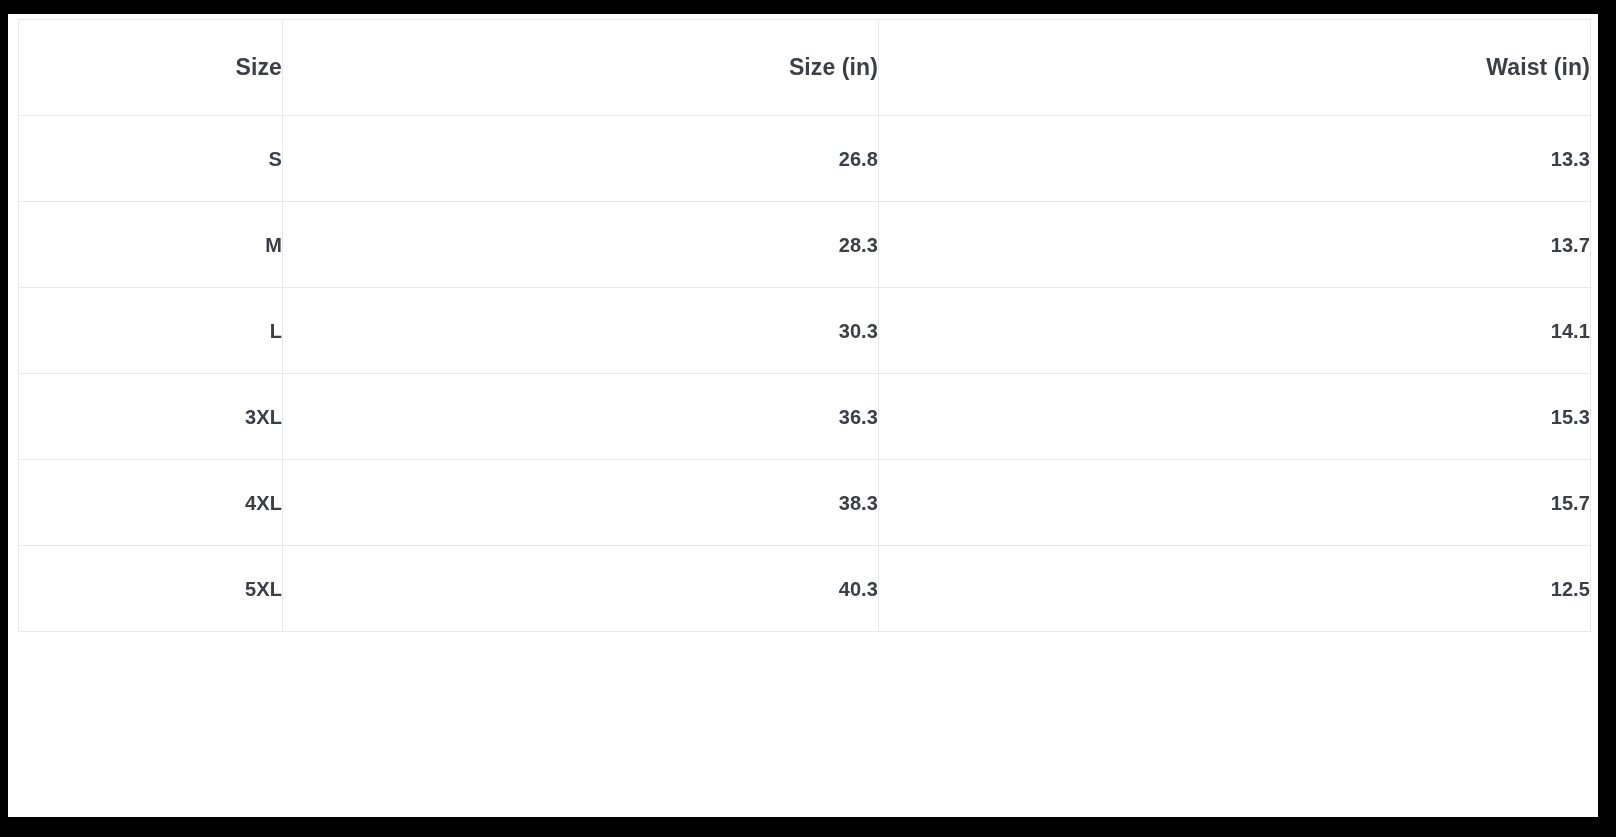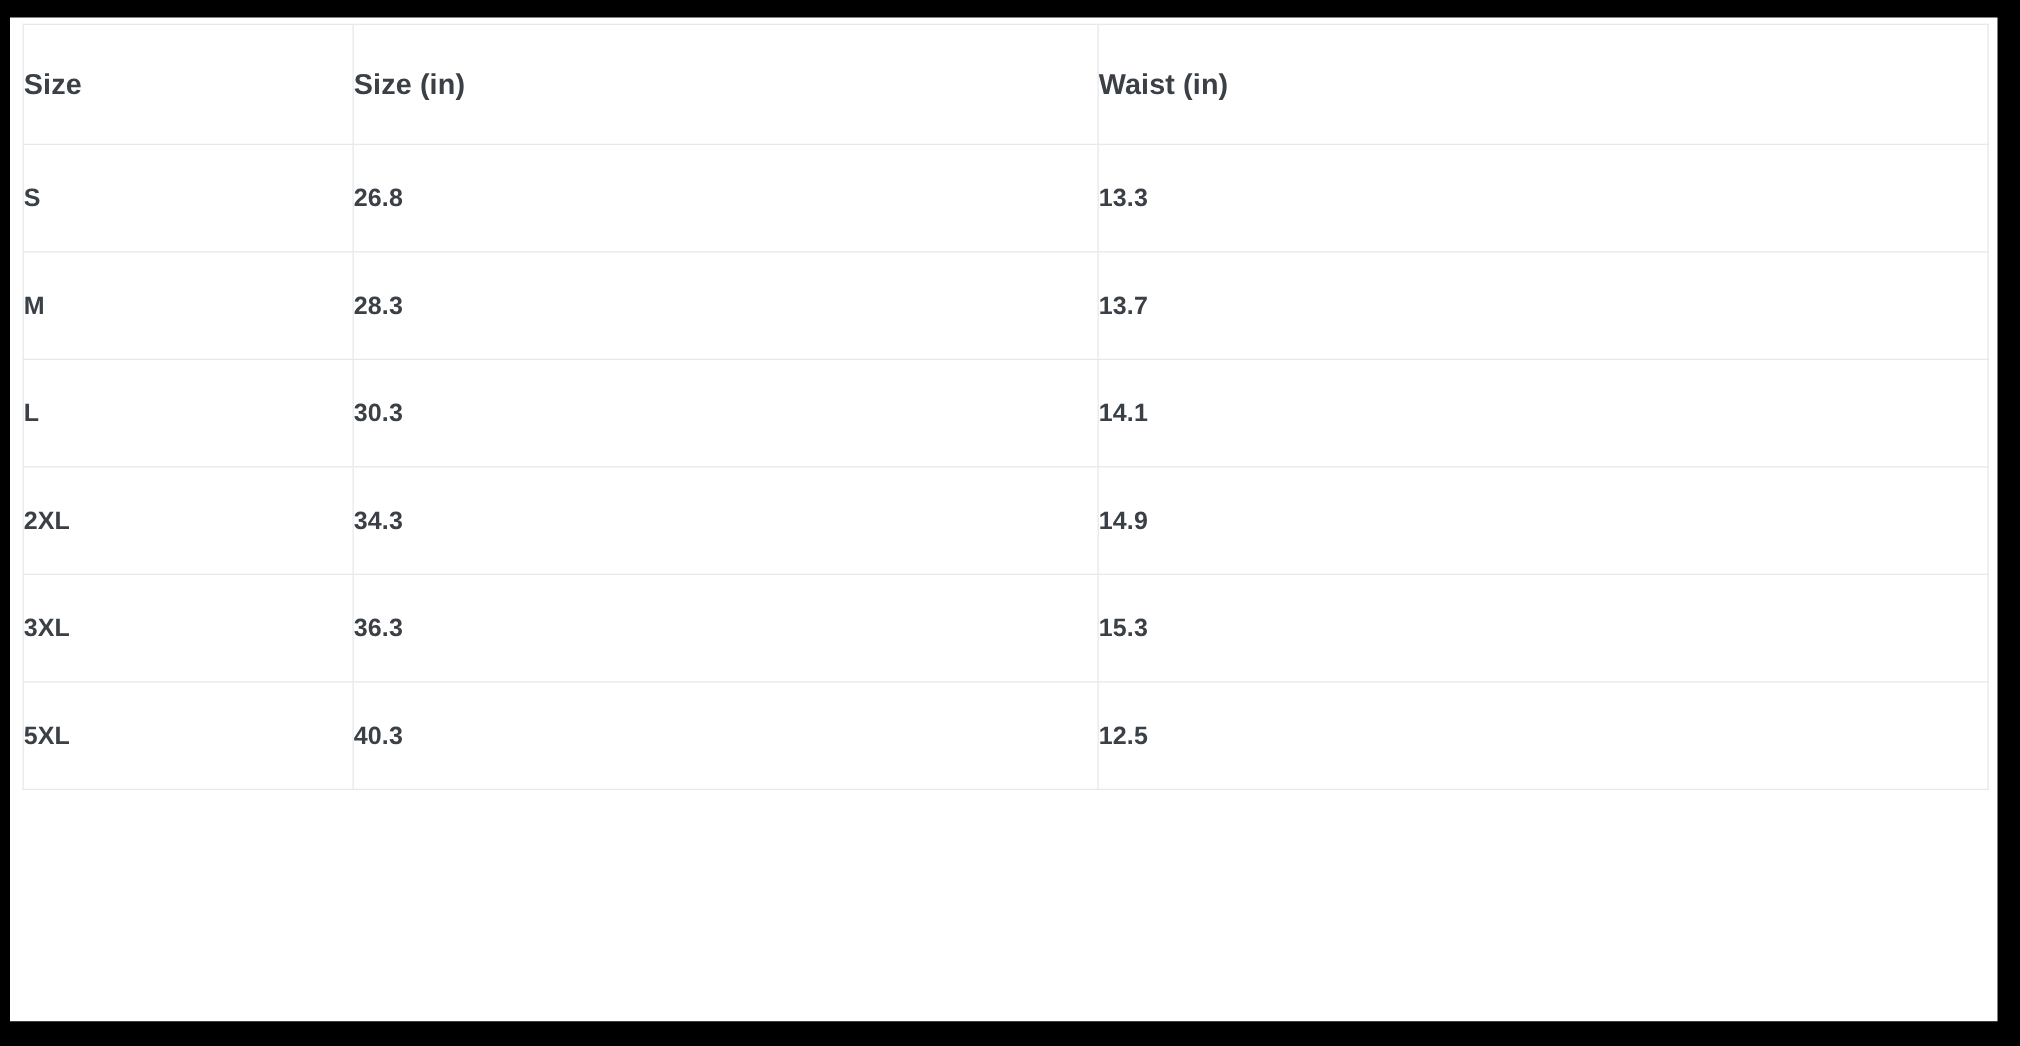--- a/index.html
+++ b/index.html
@@ -56,21 +56,21 @@
     border: 1px solid #e6e8ea;
   }
 
   table.size-table col.col-size   { width: 264px; }
   table.size-table col.col-waist  { width: 596px; }
   table.size-table col.col-length { width: 712px; }
 
   table.size-table th,
   table.size-table td {
     border: 1px solid #e6e8ea;
-    text-align: left;
+    text-align: right;
     vertical-align: middle;
     color: #3a4046;
     padding: 0;
     background: #ffffff;
   }
 
   table.size-table thead th {
     height: 95px;
     font-size: 23px;
     font-weight: 600;
@@ -146,38 +146,38 @@
             </td>
             <td>
               <span class="cell-text">30.3</span>
             </td>
             <td>
               <span class="cell-text">14.1</span>
             </td>
           </tr>
           <tr>
             <td>
-              <span class="cell-text">2XL</span>
-            </td>
-            <td>
-              <span class="cell-text">34.3</span>
-            </td>
-            <td>
-              <span class="cell-text">14.9</span>
-            </td>
-          </tr>
-          <tr>
-            <td>
               <span class="cell-text">3XL</span>
             </td>
             <td>
               <span class="cell-text">36.3</span>
             </td>
             <td>
               <span class="cell-text">15.3</span>
+            </td>
+          </tr>
+          <tr>
+            <td>
+              <span class="cell-text">4XL</span>
+            </td>
+            <td>
+              <span class="cell-text">38.3</span>
+            </td>
+            <td>
+              <span class="cell-text">15.7</span>
             </td>
           </tr>
           <tr>
             <td>
               <span class="cell-text">5XL</span>
             </td>
             <td>
               <span class="cell-text">40.3</span>
             </td>
             <td>

